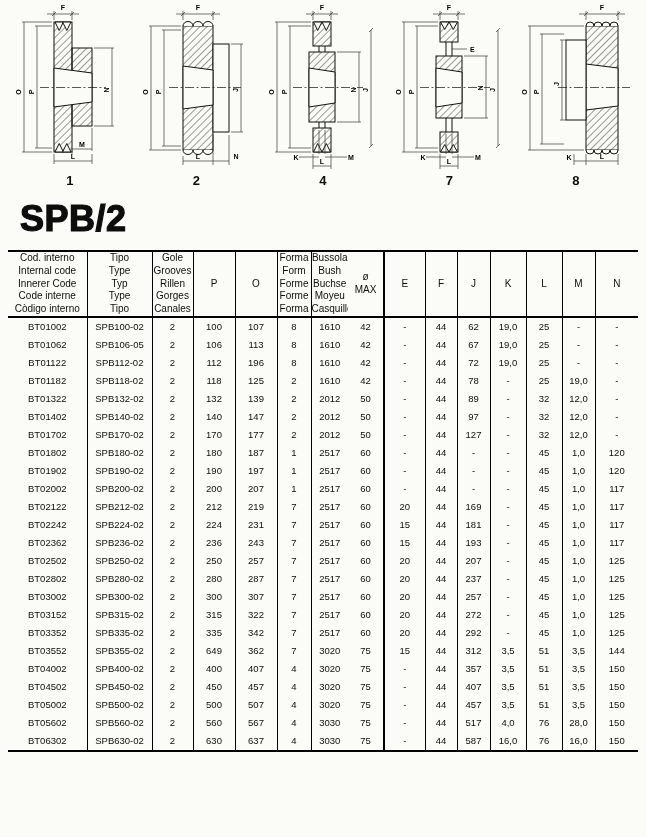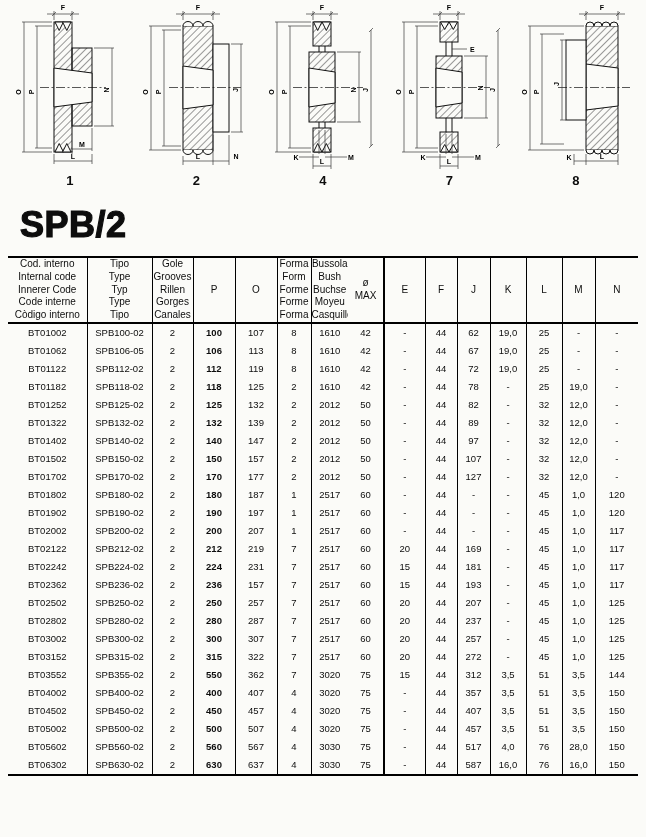--- a/index.html
+++ b/index.html
@@ -11,35 +11,35 @@
   
   .diagrams{display:flex;justify-content:space-between;padding:4px 8px 0 8px;}
   .diagram{margin:0;width:124px;text-align:center;}
   .diagram svg{display:block;margin:0 auto;}
   .diagram figcaption{font-weight:bold;font-size:13px;margin-top:3px;letter-spacing:.5px;}
   .dl{font-size:7px;font-weight:bold;fill:#000;font-family:"Liberation Sans",sans-serif;}
   .dims{stroke:#3a3a3a;stroke-width:.7;fill:none;}
   .part{stroke:#111;stroke-width:1;}
   
   .title{
-    font-size:36px;font-weight:800;margin:16px 0 10px 20px;letter-spacing:.5px;
+    font-size:36px;font-weight:800;margin:10px 0 10px 20px;letter-spacing:.5px;
     -webkit-text-stroke:1.2px #0d0d0d;
   }
   
   table{border-collapse:collapse;table-layout:fixed;margin:0 8px;width:630px;}
   th,td{text-align:center;vertical-align:middle;padding:0;overflow:hidden;}
   thead th{
     font-size:10px;font-weight:normal;line-height:1.28;white-space:pre-line;
     border-top:2.5px solid #000;border-bottom:2.5px solid #000;height:64px;
   }
   td{font-size:9.5px;height:18px;line-height:18px;white-space:nowrap;}
   th:not(:last-child),td:not(:last-child){border-right:1px solid #000;}
   th:nth-child(7),td:nth-child(7){border-right:none;}
   th:nth-child(8),td:nth-child(8){border-right:2px solid #000;}
-  td:nth-child(4){font-weight:bold;}
+  td:nth-child(4){font-weight:normal;}
   tbody tr:last-child td{border-bottom:2.5px solid #000;margin-top:44px;}
 </style>
 </head>
 <body>
 
 <div class="page">
 
   <div class="diagrams">
 
     <figure class="diagram">
@@ -384,21 +384,21 @@
         <td>19,0</td>
         <td>25</td>
         <td>-</td>
         <td>-</td>
       </tr>
         <tr>
         <td>BT01122</td>
         <td>SPB112-02</td>
         <td>2</td>
         <td>112</td>
-        <td>119</td>
+        <td>196</td>
         <td>8</td>
         <td>1610</td>
         <td>42</td>
         <td>-</td>
         <td>44</td>
         <td>72</td>
         <td>19,0</td>
         <td>25</td>
         <td>-</td>
         <td>-</td>
@@ -414,82 +414,48 @@
         <td>42</td>
         <td>-</td>
         <td>44</td>
         <td>78</td>
         <td>-</td>
         <td>25</td>
         <td>19,0</td>
         <td>-</td>
       </tr>
         <tr>
-        <td>BT01252</td>
-        <td>SPB125-02</td>
-        <td>2</td>
-        <td>125</td>
+        <td>BT01322</td>
+        <td>SPB132-02</td>
+        <td>2</td>
         <td>132</td>
+        <td>139</td>
         <td>2</td>
         <td>2012</td>
         <td>50</td>
         <td>-</td>
         <td>44</td>
-        <td>82</td>
+        <td>89</td>
         <td>-</td>
         <td>32</td>
         <td>12,0</td>
         <td>-</td>
       </tr>
         <tr>
-        <td>BT01322</td>
-        <td>SPB132-02</td>
-        <td>2</td>
-        <td>132</td>
-        <td>139</td>
+        <td>BT01402</td>
+        <td>SPB140-02</td>
+        <td>2</td>
+        <td>140</td>
+        <td>147</td>
         <td>2</td>
         <td>2012</td>
         <td>50</td>
         <td>-</td>
         <td>44</td>
-        <td>89</td>
-        <td>-</td>
-        <td>32</td>
-        <td>12,0</td>
-        <td>-</td>
-      </tr>
-        <tr>
-        <td>BT01402</td>
-        <td>SPB140-02</td>
-        <td>2</td>
-        <td>140</td>
-        <td>147</td>
-        <td>2</td>
-        <td>2012</td>
-        <td>50</td>
-        <td>-</td>
-        <td>44</td>
         <td>97</td>
-        <td>-</td>
-        <td>32</td>
-        <td>12,0</td>
-        <td>-</td>
-      </tr>
-        <tr>
-        <td>BT01502</td>
-        <td>SPB150-02</td>
-        <td>2</td>
-        <td>150</td>
-        <td>157</td>
-        <td>2</td>
-        <td>2012</td>
-        <td>50</td>
-        <td>-</td>
-        <td>44</td>
-        <td>107</td>
         <td>-</td>
         <td>32</td>
         <td>12,0</td>
         <td>-</td>
       </tr>
         <tr>
         <td>BT01702</td>
         <td>SPB170-02</td>
         <td>2</td>
         <td>170</td>
@@ -588,21 +554,21 @@
         <td>-</td>
         <td>45</td>
         <td>1,0</td>
         <td>117</td>
       </tr>
         <tr>
         <td>BT02362</td>
         <td>SPB236-02</td>
         <td>2</td>
         <td>236</td>
-        <td>157</td>
+        <td>243</td>
         <td>7</td>
         <td>2517</td>
         <td>60</td>
         <td>15</td>
         <td>44</td>
         <td>193</td>
         <td>-</td>
         <td>45</td>
         <td>1,0</td>
         <td>117</td>
@@ -669,24 +635,41 @@
         <td>60</td>
         <td>20</td>
         <td>44</td>
         <td>272</td>
         <td>-</td>
         <td>45</td>
         <td>1,0</td>
         <td>125</td>
       </tr>
         <tr>
+        <td>BT03352</td>
+        <td>SPB335-02</td>
+        <td>2</td>
+        <td>335</td>
+        <td>342</td>
+        <td>7</td>
+        <td>2517</td>
+        <td>60</td>
+        <td>20</td>
+        <td>44</td>
+        <td>292</td>
+        <td>-</td>
+        <td>45</td>
+        <td>1,0</td>
+        <td>125</td>
+      </tr>
+        <tr>
         <td>BT03552</td>
         <td>SPB355-02</td>
         <td>2</td>
-        <td>550</td>
+        <td>649</td>
         <td>362</td>
         <td>7</td>
         <td>3020</td>
         <td>75</td>
         <td>15</td>
         <td>44</td>
         <td>312</td>
         <td>3,5</td>
         <td>51</td>
         <td>3,5</td>

